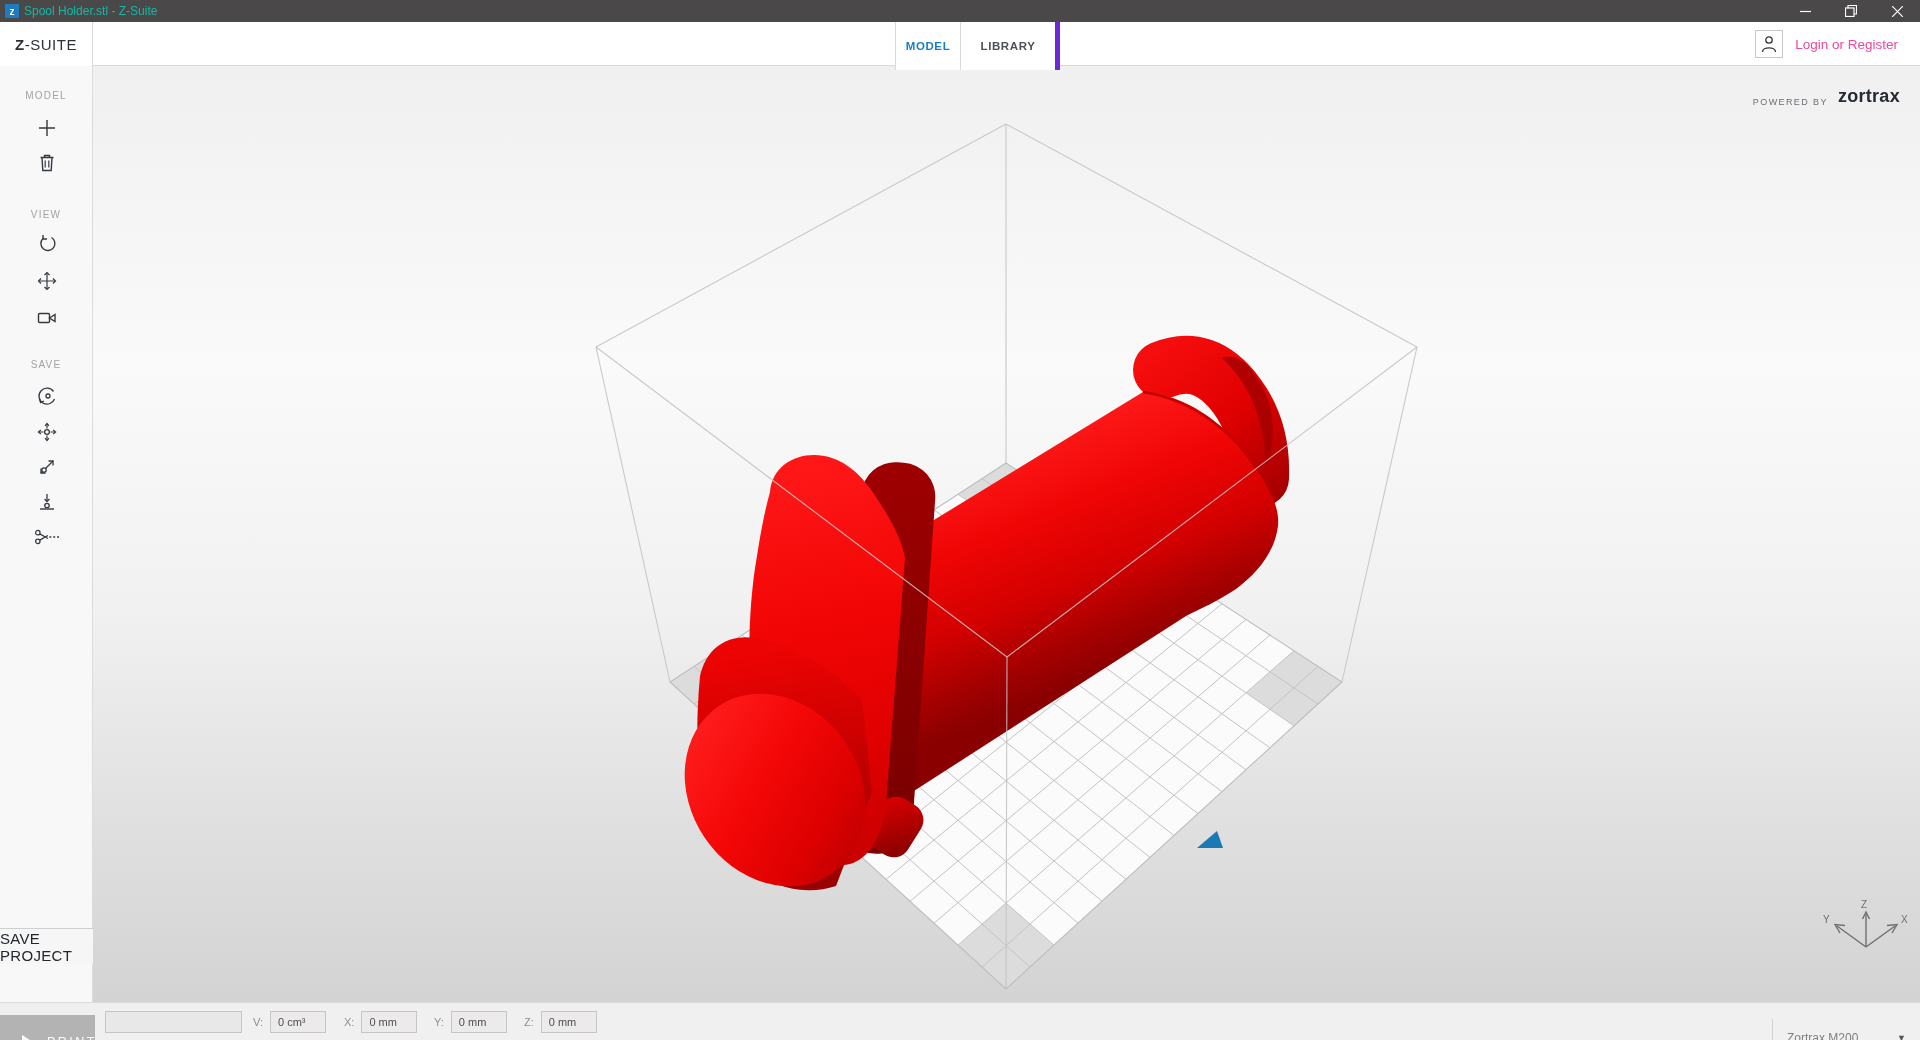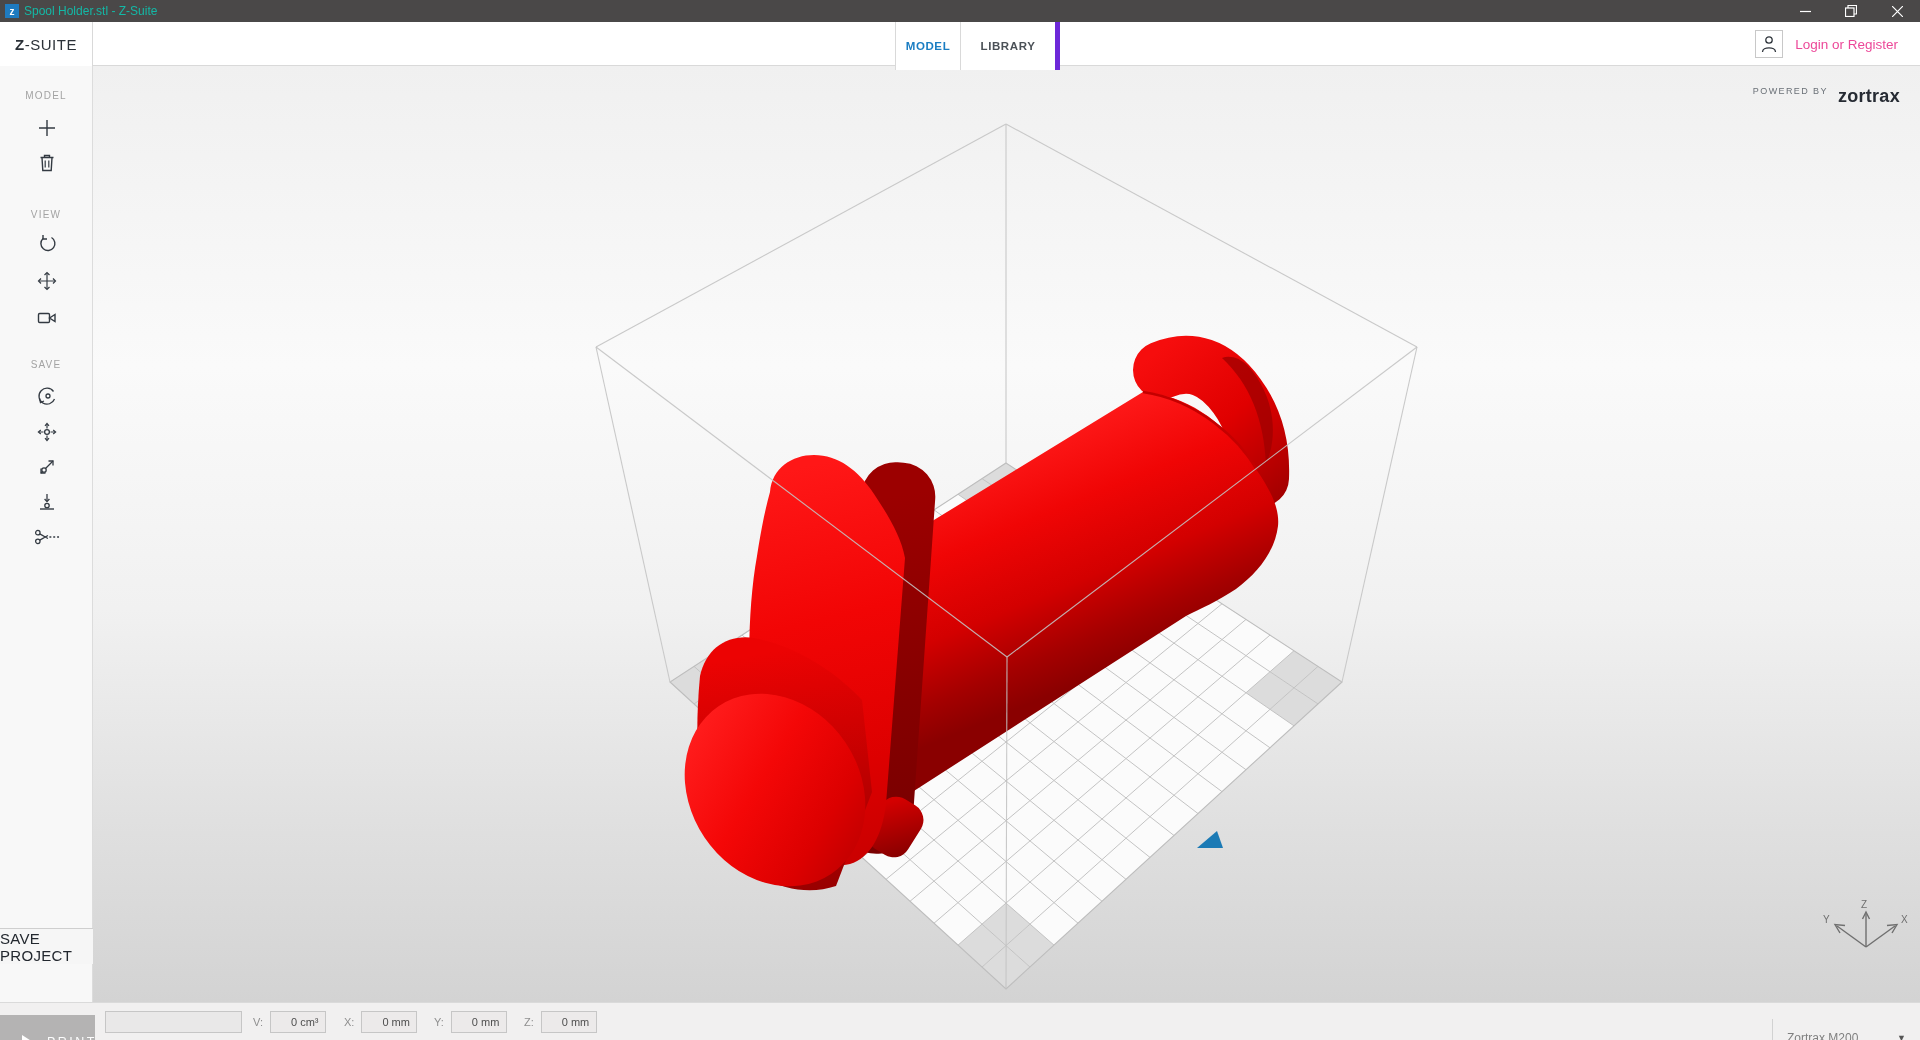--- a/index.html
+++ b/index.html
@@ -31,33 +31,33 @@
   .sidebar { position:absolute; left:0; top:66px; width:93px; height:936px; background:#f8f8f8; border-right:1px solid #dcdcdc; }
   .side-label { position:absolute; left:0; width:92px; text-align:center; font-size:10px; color:#a3a3a3; letter-spacing:1.2px; }
   .side-btn { position:absolute; left:33px; width:27px; height:27px; display:flex; align-items:center; justify-content:center; cursor:pointer; }
   .save-project { position:absolute; left:0; bottom:38px; width:93px; height:36px; background:#f6f6f6; border-top:1px solid #cfcfcf;
                   display:flex; align-items:center; justify-content:center; font-size:15px; color:#22272e; letter-spacing:.3px; cursor:pointer; }
 
   
   .viewport { position:absolute; left:93px; top:66px; width:1827px; height:936px;
               background:linear-gradient(180deg,#f0f0f0 0%, #fafafa 32%, #f1f1f1 58%, #dfdfdf 82%, #d3d3d3 100%); }
   #scene { position:absolute; left:0; top:0; width:1827px; height:936px; }
-  .powered { position:absolute; right:20px; top:20px; display:flex; align-items:flex-start; gap:10px; }
+  .powered { position:absolute; right:20px; top:20px; display:flex; align-items:flex-end; gap:10px; }
   .powered-by { font-size:9px; color:#6a7077; letter-spacing:1.4px; }
   .brand { font-size:18px; font-weight:bold; color:#262b33; letter-spacing:.3px; }
 
   
   .statusbar { position:absolute; left:0; top:1002px; width:1920px; height:38px; background:#f1f0f0; border-top:1px solid #dadada; }
   .print-btn { position:absolute; left:0; top:12px; width:95px; height:54px; background:#b4b3b3; display:flex; align-items:center; cursor:pointer; }
   .print-tri { width:0; height:0; border-left:11px solid #fff; border-top:7px solid transparent; border-bottom:7px solid transparent; margin-left:22px; }
   .print-label { color:#fdfdfd; font-size:12.5px; letter-spacing:2.5px; margin-left:14px; }
   .progress-field { position:absolute; left:105px; top:8px; width:137px; height:22px; background:#e9e8e8; border:1px solid #c6c6c6; }
   .dim { position:absolute; top:8px; height:22px; display:flex; align-items:center; }
   .dim-label { font-size:11px; color:#8f8f8f; margin-right:7px; }
-  .dim-box { width:56px; height:22px; background:#eceaea; border:1px solid #c6c6c6; display:flex; align-items:center; padding-left:20px;
+  .dim-box { width:56px; height:22px; background:#eceaea; border:1px solid #c6c6c6; display:flex; align-items:center; padding-left:7px;
              font-size:11px; color:#4e4e4e; }
   .printer-select { position:absolute; right:0; top:16px; width:148px; height:38px; border-left:1px solid #d2d2d2; display:flex;
                     align-items:center; cursor:pointer; }
   .printer-name { font-size:12px; color:#7f7f7f; margin-left:14px; }
   .printer-caret { position:absolute; right:14px; font-size:9px; color:#555; }
 
   svg.icon { display:block; }
 </style>
 </head>
 <body>

